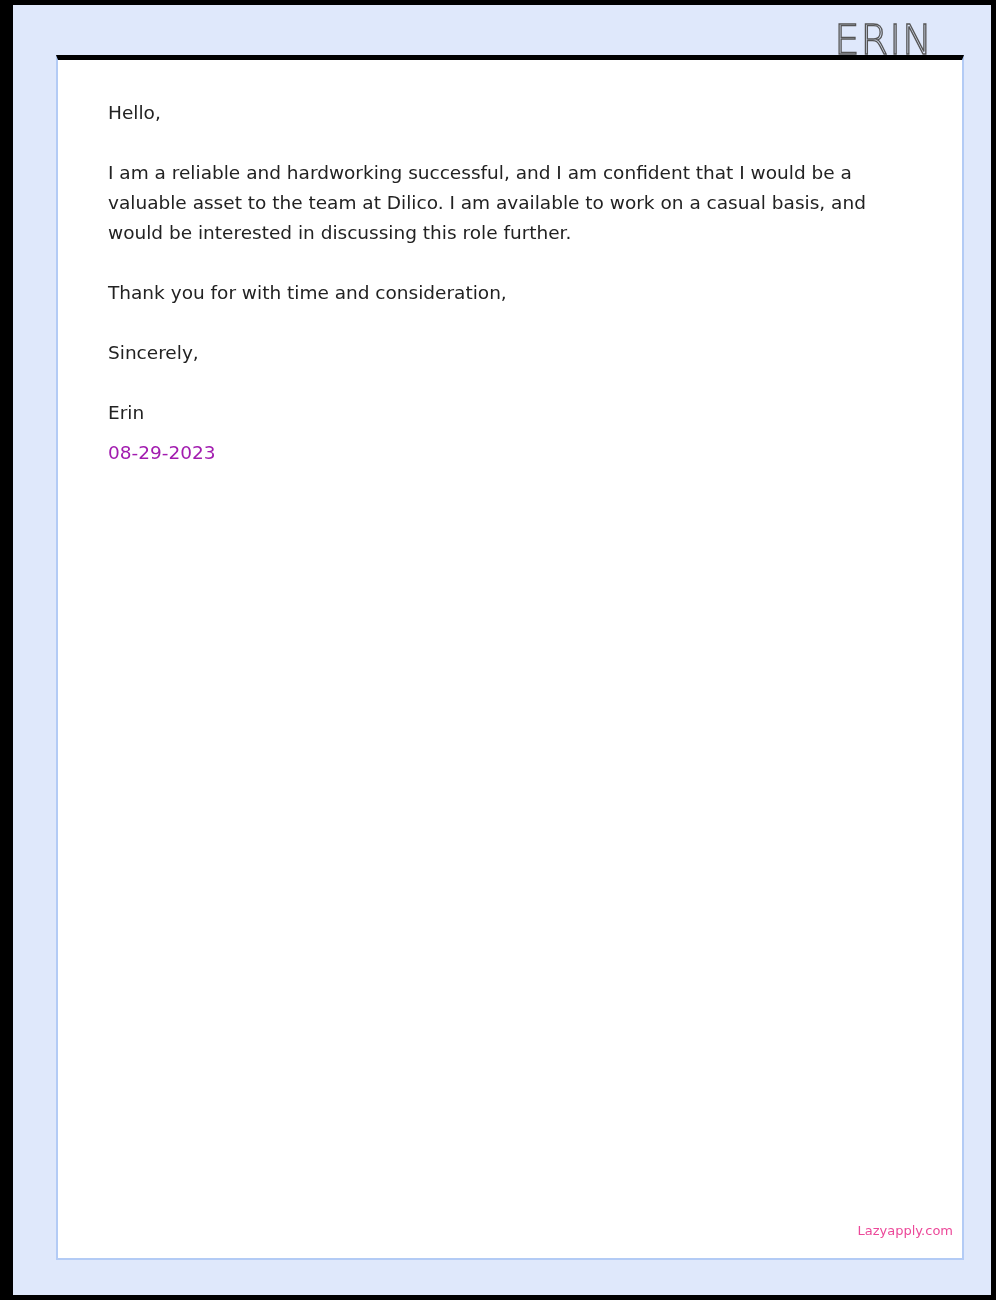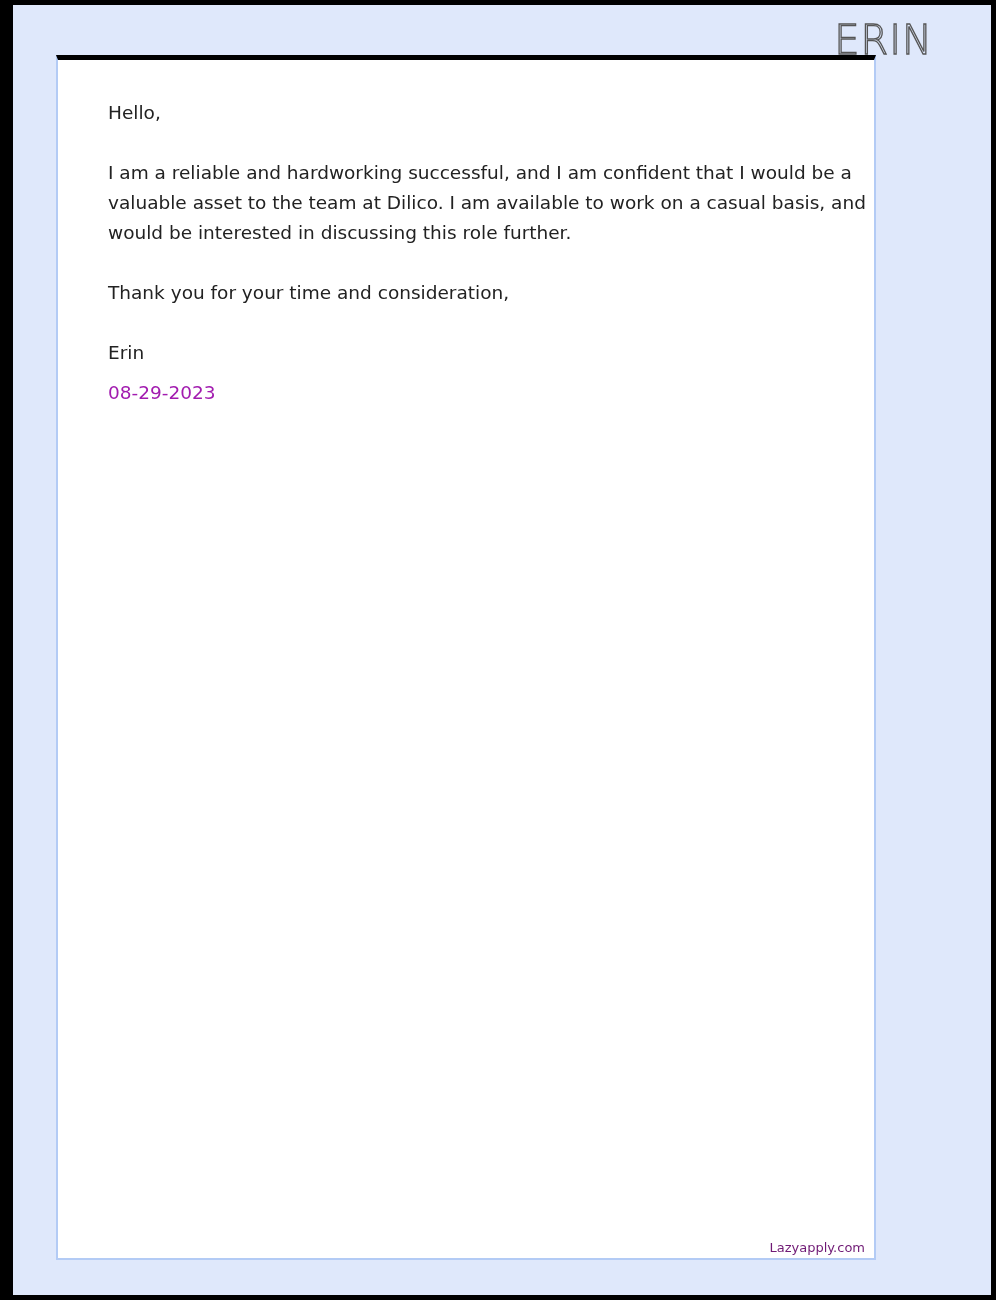--- a/index.html
+++ b/index.html
@@ -23,21 +23,21 @@
       font-size: 40px;
       font-weight: 300;
       letter-spacing: 1px;
       color: #dfe8fb;
       -webkit-text-stroke: 1.3px #555;
       line-height: 44px;
     }
     .page {
       position: absolute;
       left: 43px; top: 50px;
-      width: 820px; height: 1205px;
+      width: 908px; height: 1205px;
       background: #fff;
       border-left: 2px solid #b3cbf5;
       border-right: 2px solid #b3cbf5;
       border-bottom: 2px solid #b3cbf5;
       border-top: 5px solid #000;
       box-sizing: border-box;
       padding-left: 12px;
     }
     .letter {
       position: absolute;
@@ -50,35 +50,36 @@
     .letter p { margin: 0 0 30px 0; }
     .letter p.sign { margin-bottom: 10px; }
     .date {
       color: #a21caf;
       font-size: 18.5px;
       line-height: 30px;
       margin: 0;
     }
     .footer {
       position: absolute;
-      right: 9px; bottom: 1px;
+      right: 9px; bottom: 18px;
       font-size: 13px;
-      color: #701a75;
+      color: #ec4899;
       line-height: 18px;
     }
   </style>
 </head>
 <body>
 
 <div class="frame">
   <div class="brand">ERIN</div>
 
   <div class="page">
     <div class="letter">
       <p>Hello,</p>
       <p>I am a reliable and hardworking successful, and I am confident that I would be a valuable asset to the team at Dilico. I am available to work on a casual basis, and would be interested in discussing this role further.</p>
-      <p>Thank you for your time and consideration,</p>
+      <p>Thank you for with time and consideration,</p>
+      <p>Sincerely,</p>
       <p class="sign">Erin</p>
       <p class="date">08-29-2023</p>
     </div>
     <div class="footer">Lazyapply.com</div>
   </div>
 </div>
 
 </body></html>

